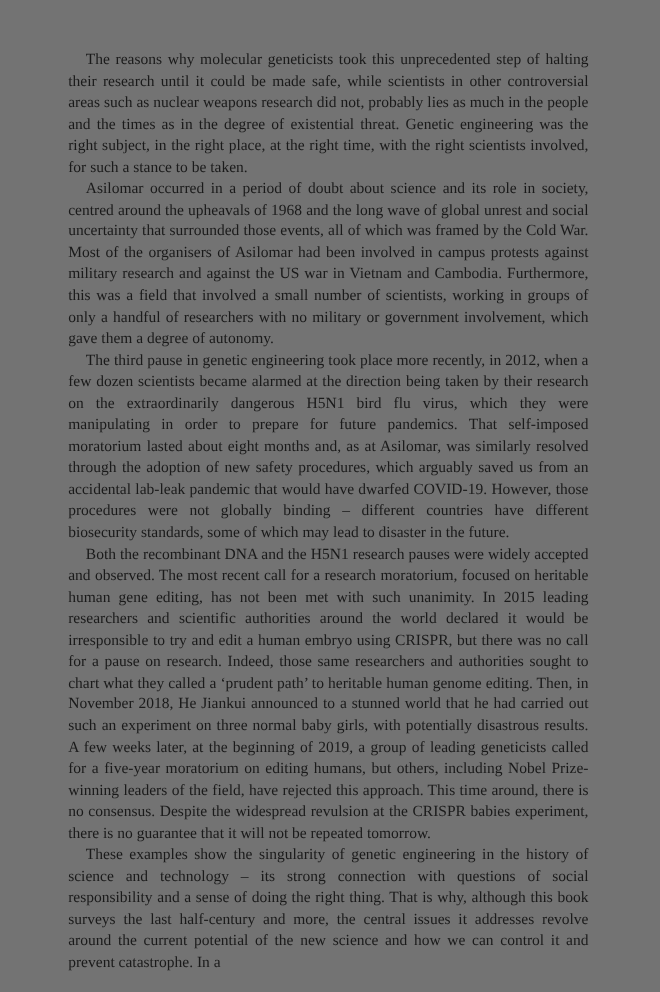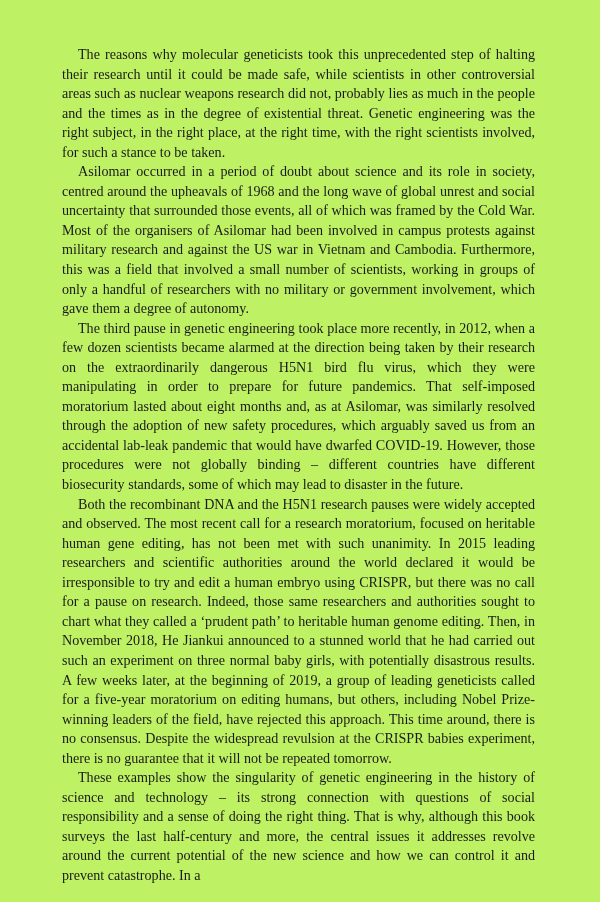--- a/index.html
+++ b/index.html
@@ -10,21 +10,21 @@
   body {
     width: 600px;
     height: 902px;
     overflow: hidden;
     font-family: "Liberation Serif", "DejaVu Serif", serif;
   }
   #page {
     position: relative;
     width: 600px;
     height: 902px;
-    background: #bef264;
+    background: #737373;
     box-sizing: border-box;
   }
   #text-column {
     position: absolute;
     left: 62px;
     top: 45px;
     width: 473px;
     text-align: justify;
     text-justify: inter-word;
     color: #1a1a1a;

